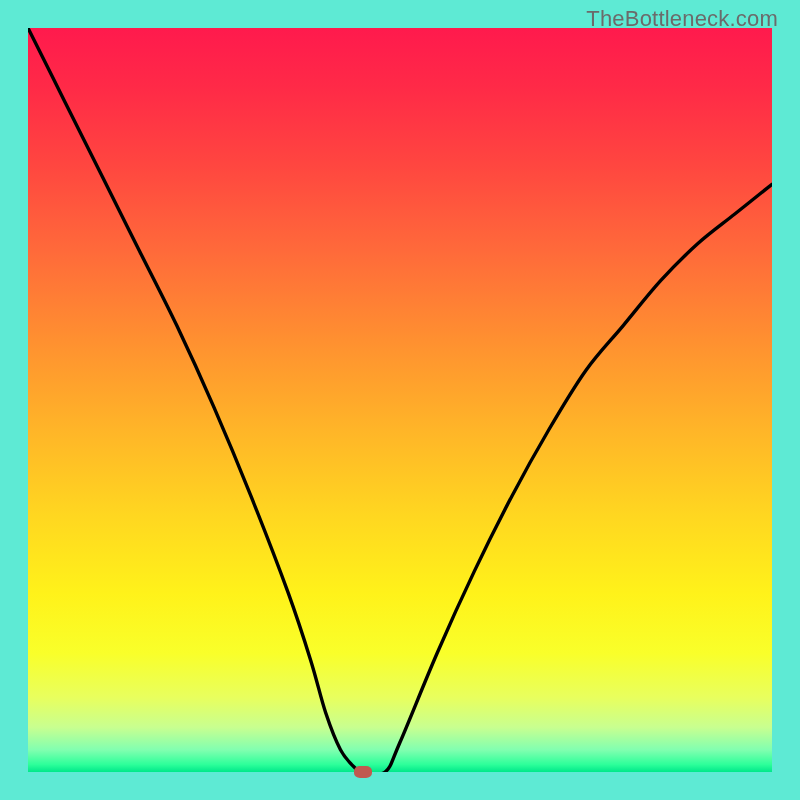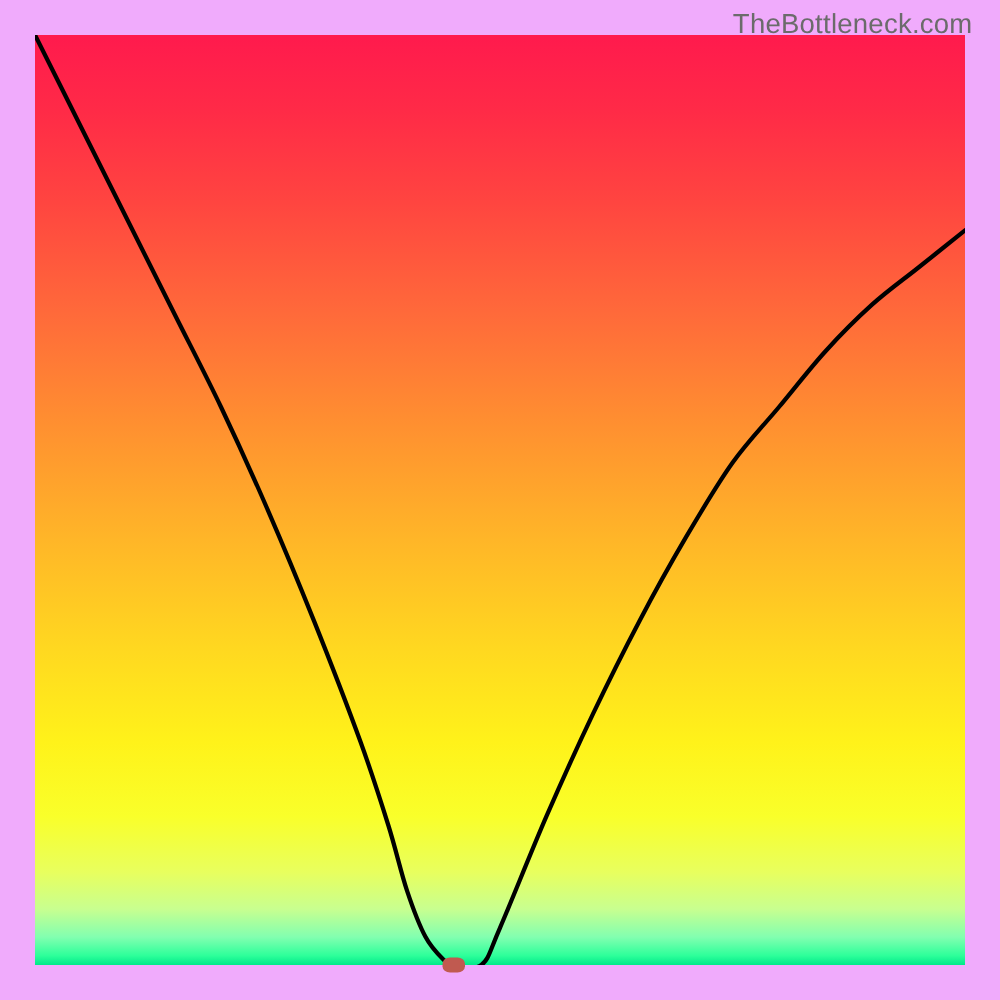--- a/index.html
+++ b/index.html
@@ -8,21 +8,21 @@
     width: 800px;
     height: 800px;
     overflow: hidden;
     background: #000;
     font-family: Arial, Helvetica, sans-serif;
   }
   .frame {
     position: relative;
     width: 800px;
     height: 800px;
-    background: #f0abfc;
+    background: #5eead4;
   }
   .plot {
     position: absolute;
     left: 28px;
     top: 28px;
     width: 744px;
     height: 744px;
     background: linear-gradient(
       to bottom,
       #ff1a4d 0%,

